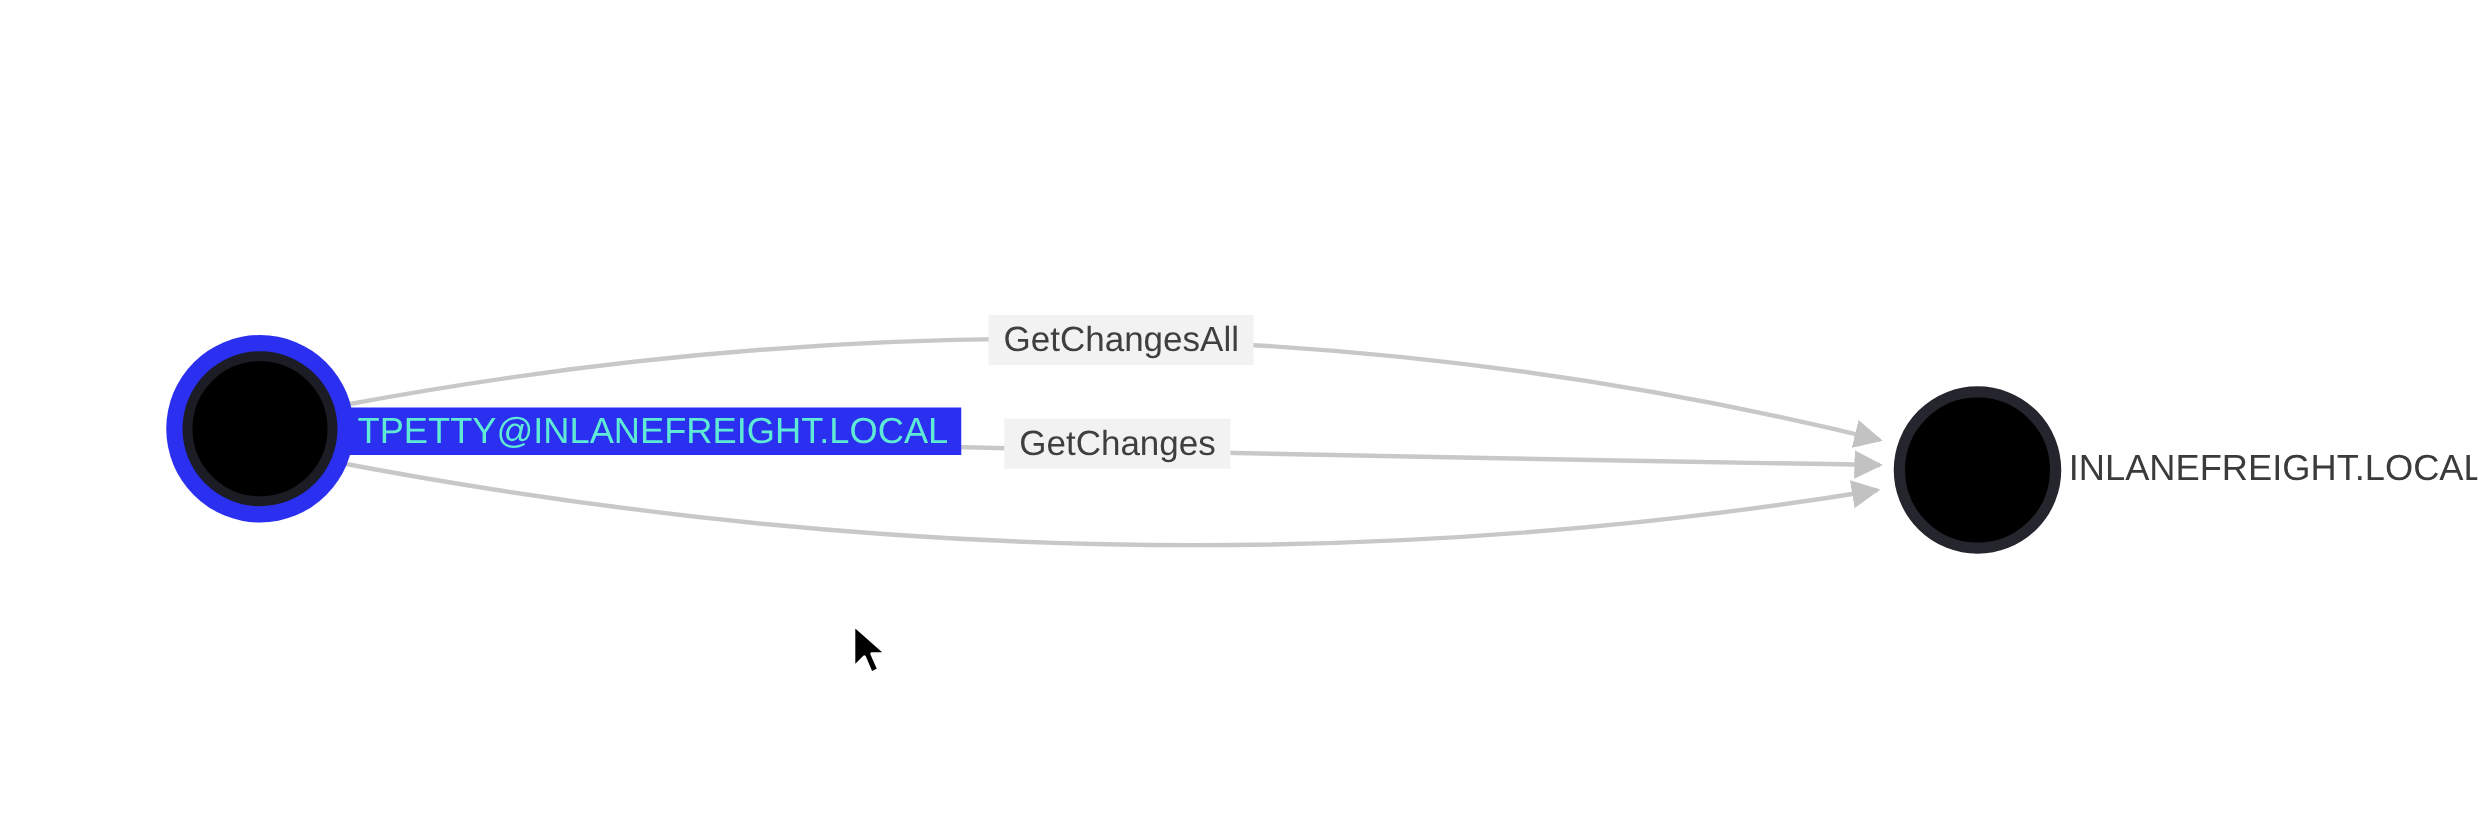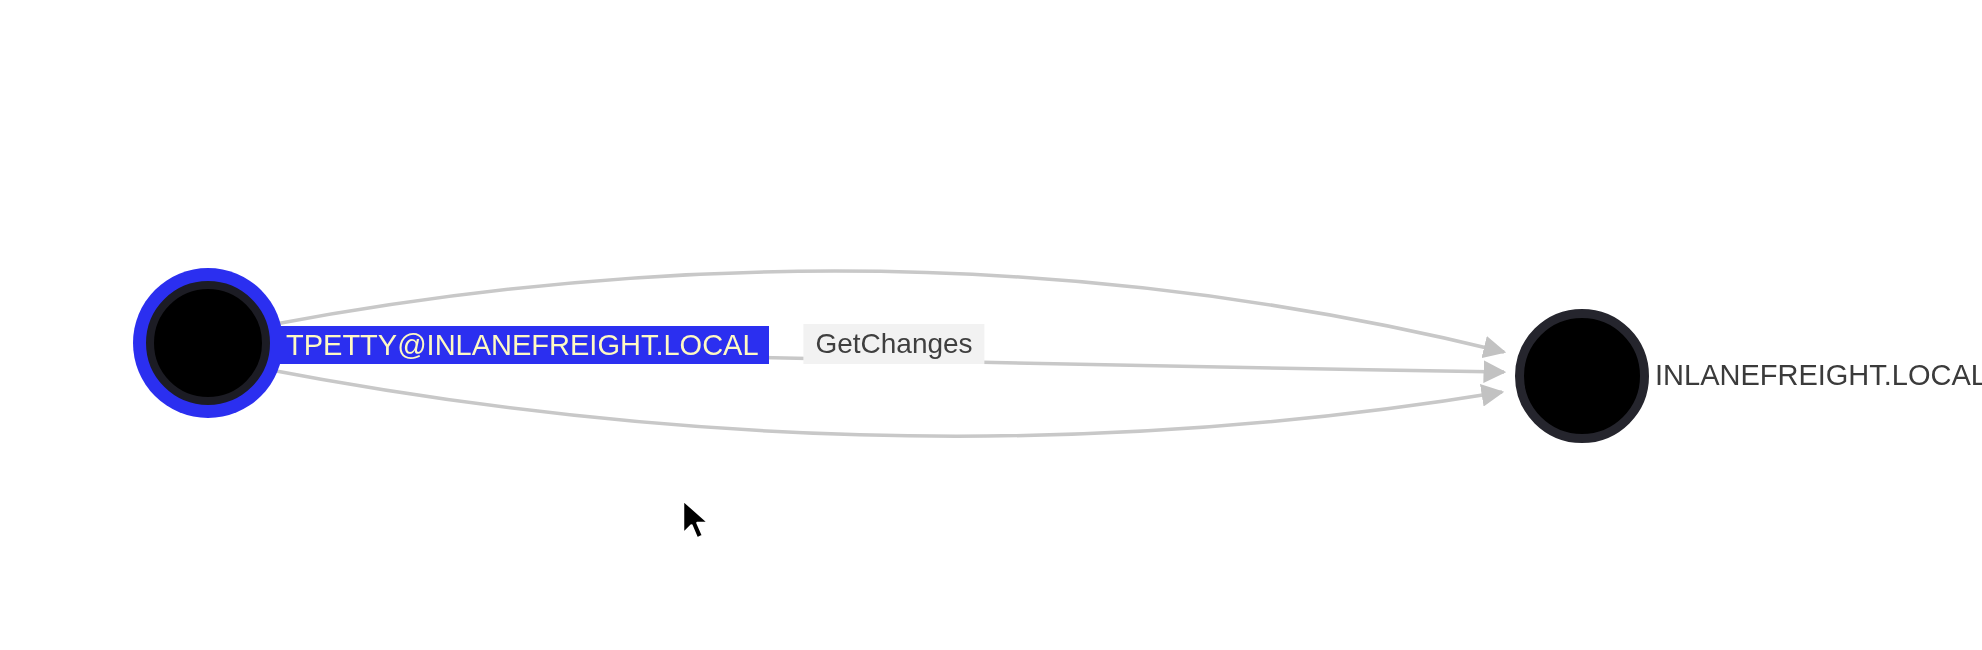--- a/index.html
+++ b/index.html
@@ -38,21 +38,21 @@
     width: 134px; height: 134px;
     border: 9px solid #25252d;
   }
   .source-label {
     position: absolute;
     left: 278px; top: 326px;
     height: 38px;
     line-height: 38px;
     padding: 0 10px 0 8px;
     background: #2b2ff0;
-    color: #fef9c3;
+    color: #5eead4;
     font-size: 29px;
     white-space: nowrap;
   }
   .target-label {
     position: absolute;
     left: 1655px; top: 376px;
     transform: translateY(-52%);
     color: #3b3b3b;
     font-size: 29px;
     white-space: nowrap;
@@ -60,21 +60,21 @@
   .edge-label {
     position: absolute;
     transform: translate(-50%, -50%);
     background: #f2f2f2;
     color: #3f3f3f;
     font-size: 28px;
     padding: 4px 12px;
     white-space: nowrap;
   }
   .edge-label.l1 { left: 897px; top: 272px; }
-  .edge-label.l2 { left: 894px; top: 344px; }
+  .edge-label.l2 { left: 894px; top: 355px; }
   .edge-label.l3 { left: 890px; top: 435px; }
   .cursor {
     position: absolute;
     left: 681px; top: 498px;
     width: 32px; height: 48px;
   }
 </style>
 </head>
 <body>
 
@@ -91,20 +91,21 @@
     <path class="edge-path" d="M 260 368 Q 898 491 1502 392" marker-end="url(#arrow)"></path>
   </svg>
 
   <div class="node source"></div>
   <div class="node target"></div>
 
   <div class="source-label">TPETTY@INLANEFREIGHT.LOCAL</div>
 
   <div class="target-label">INLANEFREIGHT.LOCAL</div>
 
+  <div class="edge-label l1">GetChangesAll</div>
 
   <div class="edge-label l2">GetChanges</div>
 
 
   <svg class="cursor" viewBox="0 0 32 48" xmlns="http://www.w3.org/2000/svg">
     <polygon points="2,2 2,36 10.5,27.5 16,40.5 22,37.5 16.5,25 28,25" fill="#000000" stroke="#ffffff" stroke-width="2.5" stroke-linejoin="round"></polygon>
   </svg>
 
 </div>
 

